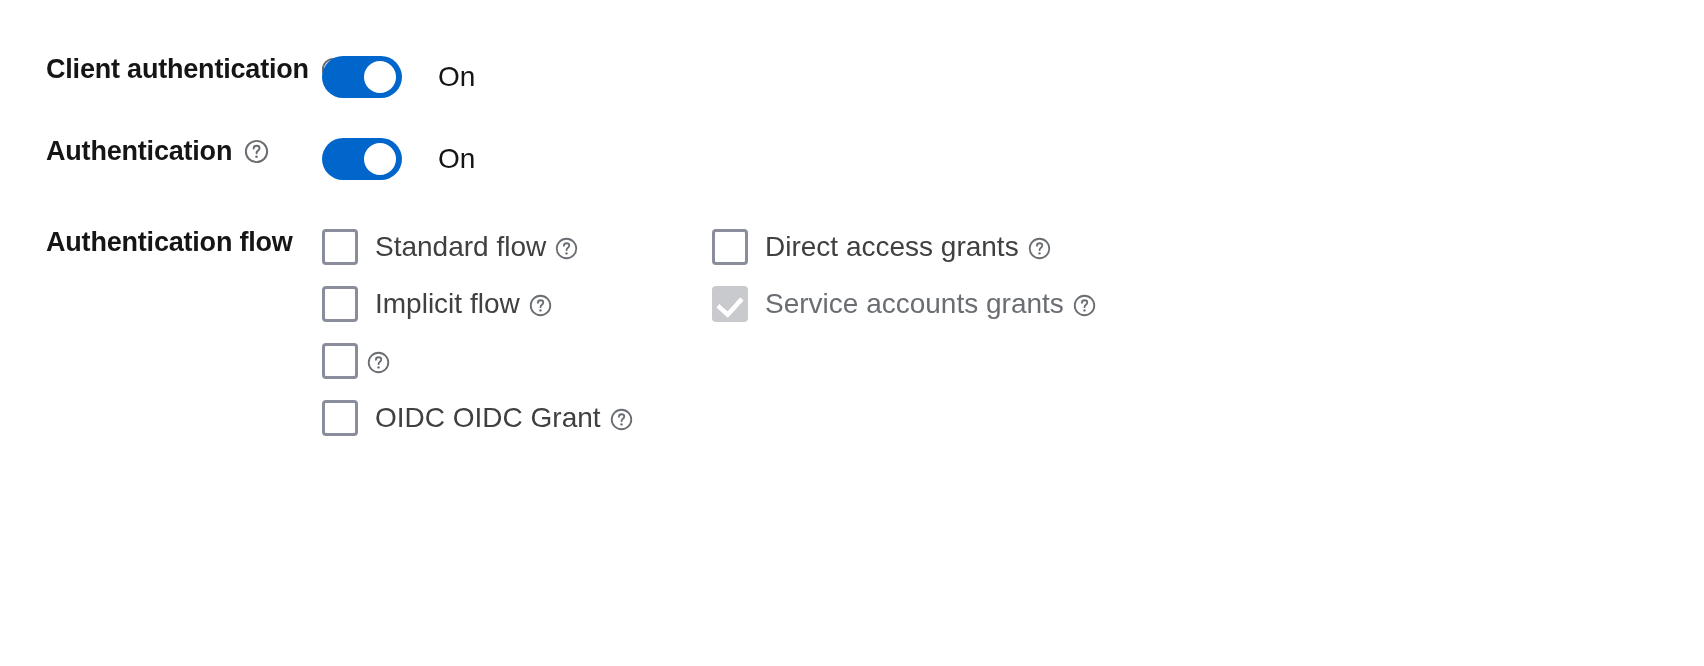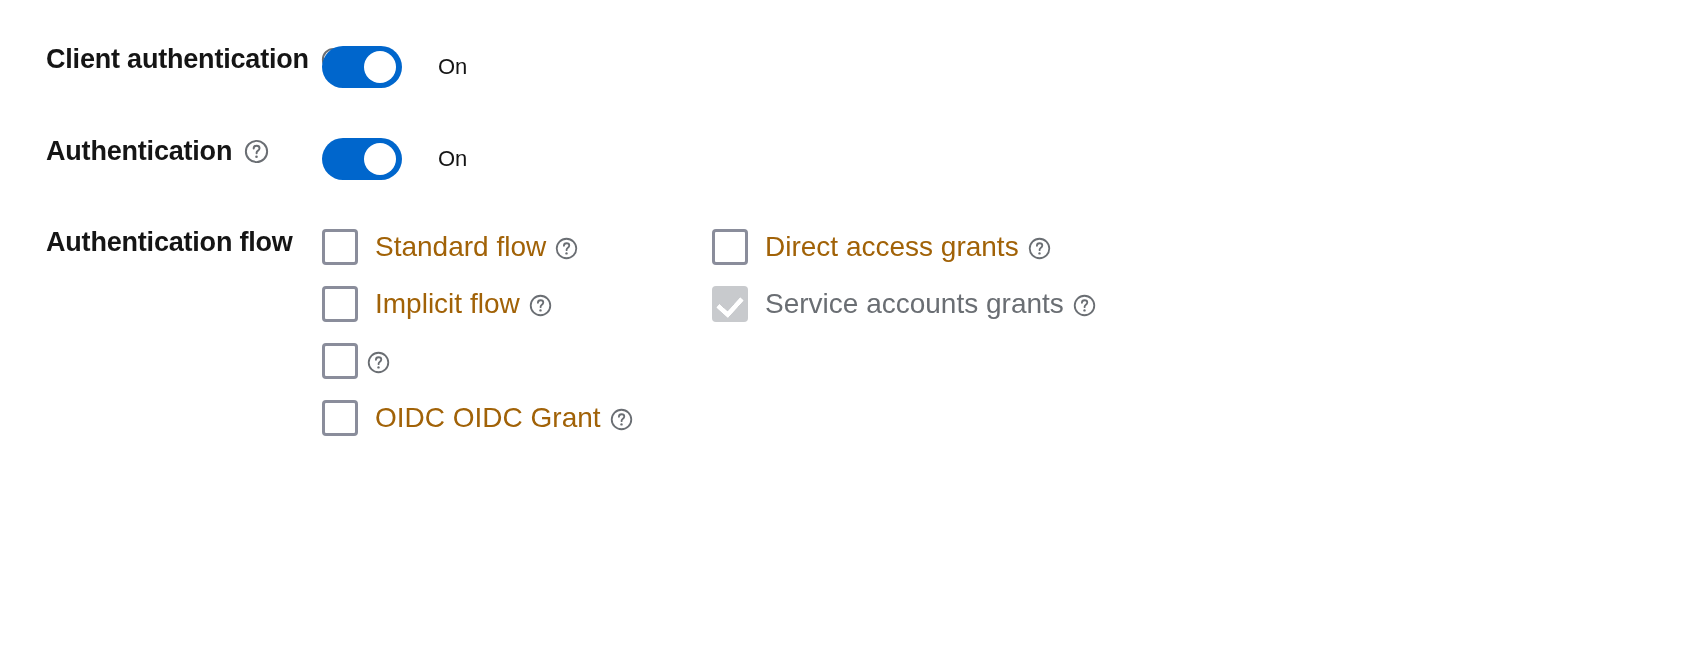--- a/index.html
+++ b/index.html
@@ -92,21 +92,21 @@
   .switch .knob {
     position: absolute;
     top: 5px;
     left: 42px;
     width: 32px;
     height: 32px;
     border-radius: 50%;
     background: #ffffff;
   }
   .switch-label {
-    font-size: 22px;
+    font-size: 28px;
     color: #151515;
     margin-left: 36px;
     line-height: 1;
     white-space: nowrap;
   }
 
   
   .check-grid {
     display: block;
   }
@@ -150,33 +150,33 @@
     width: 11px;
     height: 19px;
     border: solid #ffffff;
     border-width: 0 5px 5px 0;
     transform: rotate(42deg);
     border-radius: 1px;
   }
 
   .cbox-label {
     font-size: 28px;
-    color: #a16207;
+    color: #404040;
     margin-left: 17px;
     line-height: 1;
     white-space: nowrap;
     cursor: pointer;
   }
   .cbox-label.disabled {
     color: #6a6e73;
     cursor: not-allowed;
   }
 
   
-  #row-client-auth { position: absolute; left: 0; top: 46px; }
+  #row-client-auth { position: absolute; left: 0; top: 56px; }
   #row-authorization { position: absolute; left: 0; top: 138px; }
   #row-auth-flow { position: absolute; left: 0; top: 229px; }
 
   .check-line + .check-line { margin-top: 21px; }
 </style>
 </head>
 <body>
 
 <div class="form">
 

